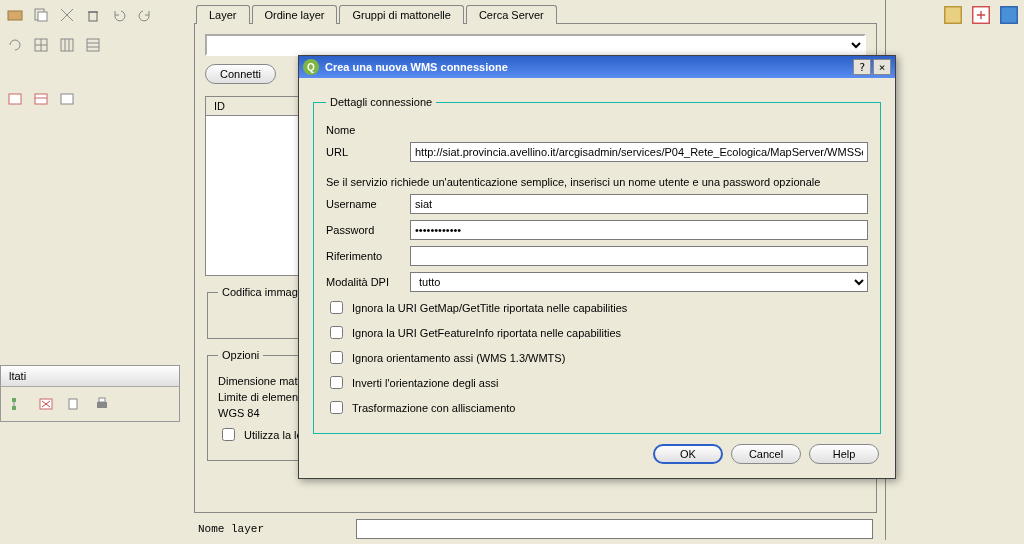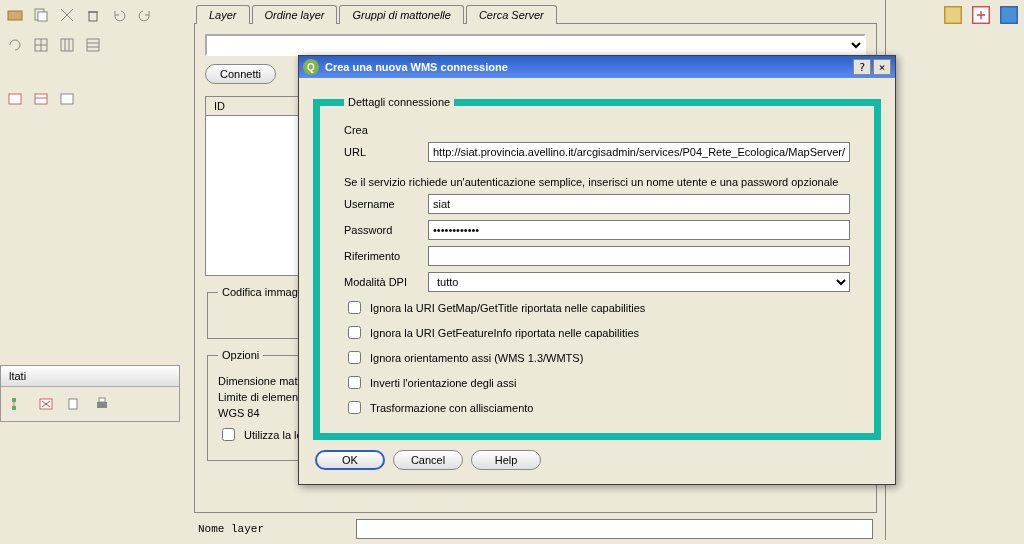--- a/index.html
+++ b/index.html
@@ -8,51 +8,51 @@
   .tb-row { display: flex; gap: 4px; padding: 4px; align-items: center; }
   .tb-icon { width: 22px; height: 22px; display: inline-flex; align-items: center; justify-content: center; color: #888; border: 1px solid transparent; }
   .tb-icon svg { width: 16px; height: 16px; }
   .results-panel { position: absolute; left: 0; top: 365px; width: 180px; border: 1px solid #999; background: #ece9d8; }
   .results-header { background: linear-gradient(#fefefe,#e0e0e0); padding: 4px 8px; border-bottom: 1px solid #aaa; }
   .results-body { padding: 6px; display: flex; gap: 6px; }
   .right-icons { position: absolute; right: 4px; top: 4px; display: flex; gap: 6px; }
   .ri { width: 22px; height: 22px; display:inline-flex; align-items:center; justify-content:center; }
 
   .main-tabs-window { position: absolute; left: 186px; top: 0; width: 700px; height: 540px; background: #ece9d8; border-right: 1px solid #888; }
-  .tabstrip { display: flex; align-items: flex-end; padding: 0 10px; margin-top: 4px; font-style: italic; }
+  .tabstrip { display: flex; align-items: flex-end; padding: 0 10px; margin-top: 4px; }
   .tab { padding: 3px 12px; border: 1px solid #888; border-bottom: none; background: #ece9d8; margin-right: 2px; border-radius: 3px 3px 0 0; position: relative; top: 1px; }
   .tab.active { background: #ece9d8; z-index: 2; }
   .tab-panel { border: 1px solid #888; margin: 0 8px; height: 490px; padding: 10px; background: #ece9d8; }
   .combo { width: 100%; height: 22px; border: 2px inset #fff; background: #fff; margin-bottom: 8px; }
   .btn { border: 1px solid #888; background: linear-gradient(#fefefe,#e0e0e0); padding: 3px 14px; border-radius: 10px; cursor: default; }
   .list-header { border: 1px solid #888; background: #ece9d8; padding: 3px 8px; }
   .list-body { border: 1px solid #888; border-top: none; height: 160px; background: #fff; }
   fieldset { border: 1px solid #888; padding: 10px; margin-top: 10px; }
   legend { padding: 0 4px; }
   .row-label { display:flex; align-items:center; gap:8px; margin:4px 0;}
   .row-label label { width: 150px; font-family: Liberation Mono, monospace; }
 
   
   .dialog { position: absolute; left: 298px; top: 55px; width: 598px; background: #ece9d8; border: 1px solid #404040; box-shadow: 2px 2px 8px rgba(0,0,0,.4); z-index: 50; }
   .titlebar { background: linear-gradient(#2a60c8,#5a8cf1); color: #fff; display: flex; align-items: center; padding: 3px 4px; }
   .titlebar .title-icon { width: 16px; height: 16px; background: #7fb544; border-radius: 50%; margin-right: 6px; display:inline-flex; align-items:center; justify-content:center; color:#fff; font-weight:bold; font-size:10px;}
   .titlebar .title-text { flex: 1; font-weight: bold; }
   .title-btn { width: 18px; height: 16px; background: #e6e4da; border: 1px solid #888; color: #000; display:inline-flex; align-items:center; justify-content:center; margin-left: 2px; font-size: 11px; font-family: monospace;}
   .dialog-body { padding: 8px 12px 12px 12px; }
-  .conn-fieldset { border: 7px solid #14b8a6; padding: 10px 24px; }
+  .conn-fieldset { border: 1px solid #14b8a6; padding: 10px 12px; }
   .conn-fieldset legend { padding: 0 4px; }
   .form-row { display: flex; align-items: center; margin: 6px 0; }
   .form-row .lbl { width: 84px; }
   .form-row input[type=text], .form-row input[type=password], .form-row select {
     flex: 1; height: 20px; border: 1px solid #7a7a7a; padding: 1px 4px; background: #fff; font-size: 11px;
   }
   .info-text { margin: 14px 0 4px 0; }
   .chk-row { display: flex; align-items: center; gap: 6px; margin: 6px 0; }
   .chk-row input[type=checkbox] { width: 13px; height: 13px; }
-  .dlg-btn-row { display: flex; gap: 8px; padding: 10px 4px 2px 4px; }
+  .dlg-btn-row { display: flex; justify-content: flex-end; gap: 8px; padding: 10px 4px 2px 4px; }
   .dlg-btn-row .btn { min-width: 70px; text-align: center; }
   .dlg-btn-row .btn.default { border: 2px solid #2a60c8; padding: 2px 13px;}
 </style>
 </head>
 <body>
 
 <div class="toolbar-area">
   <div class="tb-row">
     <span class="tb-icon">
         <svg viewBox="0 0 16 16">
@@ -232,21 +232,21 @@
     <span class="title-icon">Q</span>
     <span class="title-text">Crea una nuova WMS connessione</span>
     <span class="title-btn">?</span>
     <span class="title-btn">×</span>
   </div>
   <div class="dialog-body">
     <fieldset class="conn-fieldset">
       <legend>Dettagli connessione</legend>
 
       <div class="form-row">
-        <span class="lbl">Crea</span>
+        <span class="lbl">Nome</span>
       </div>
       <div class="form-row">
         <span class="lbl">URL</span>
         <input type="text" value="http://siat.provincia.avellino.it/arcgisadmin/services/P04_Rete_Ecologica/MapServer/WMSServe" style="">
       </div>
 
       <div class="info-text">Se il servizio richiede un'autenticazione semplice, inserisci un nome utente e una password opzionale</div>
 
       <div class="form-row">
         <span class="lbl">Username</span>

